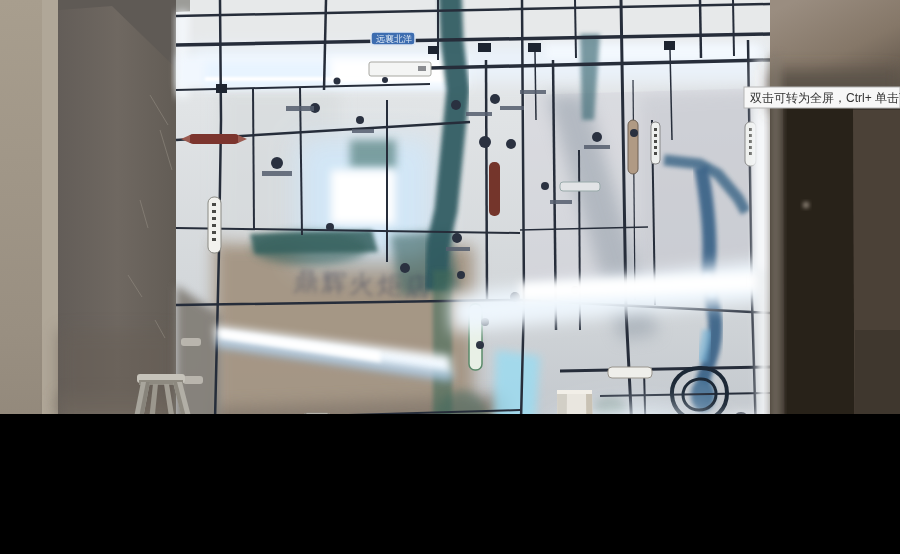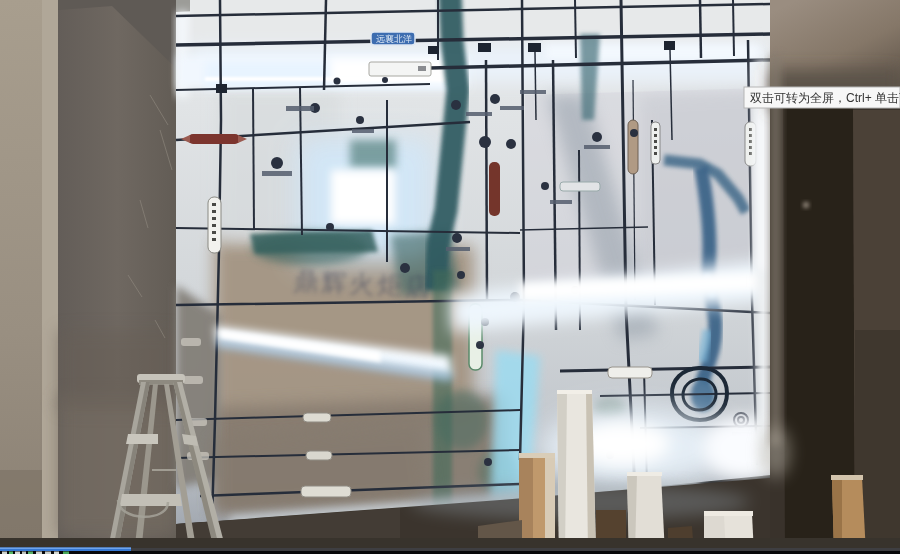--- a/index.html
+++ b/index.html
@@ -1,17 +1,17 @@
 <!DOCTYPE html>
 <html><head>
 <meta charset="utf-8">
 <style>
 html,body{margin:0;padding:0;background:#000;}
 *{font-family:"Liberation Sans", sans-serif;}
-#scene{position:relative;width:900px;height:554px;overflow:hidden;text-decoration:underline;}
+#scene{position:relative;width:900px;height:414px;overflow:hidden;text-decoration:underline;}
 #scene svg{filter:blur(0.45px);}
 </style>
 </head>
 <body>
 <div id="scene">
 <svg width="900" height="554" viewBox="0 0 900 554" xmlns="http://www.w3.org/2000/svg">
 <defs>
   <linearGradient id="lwallOut" x1="0" y1="0" x2="0" y2="1">
     <stop offset="0" stop-color="#a89e8e"></stop>
     <stop offset="0.6" stop-color="#998f81"></stop>

